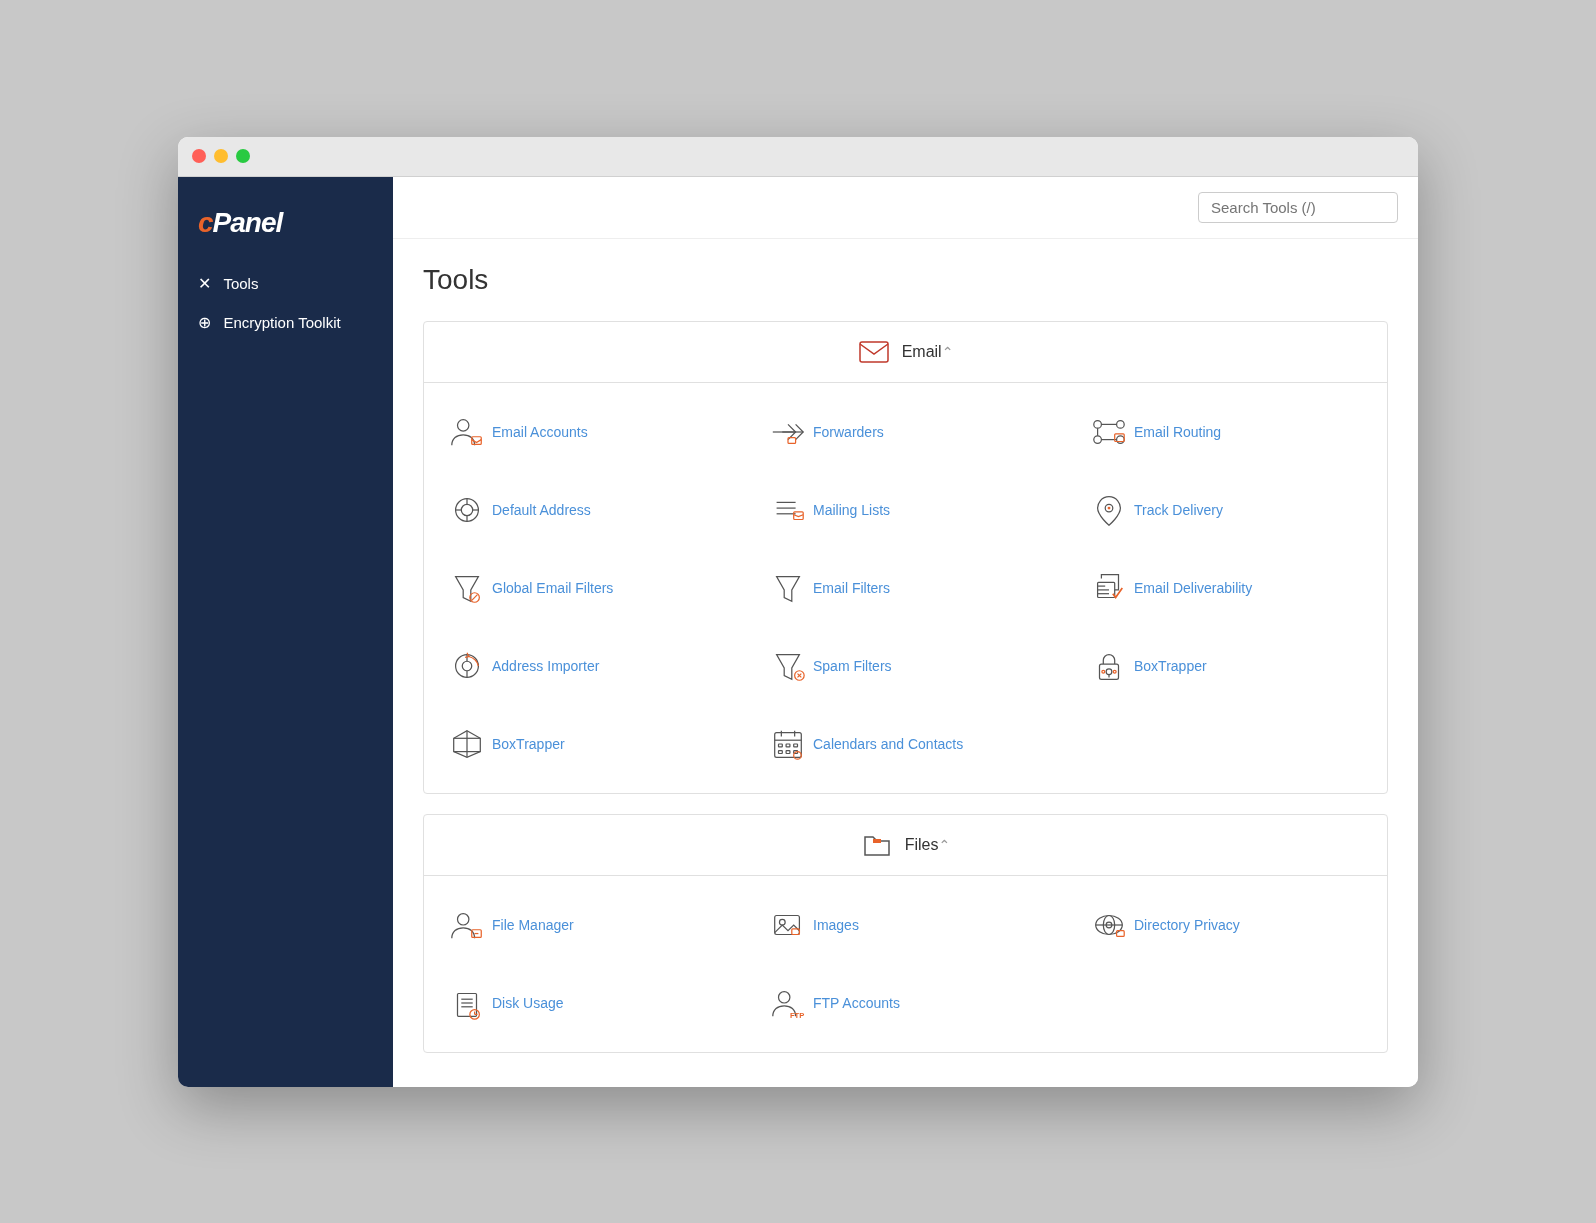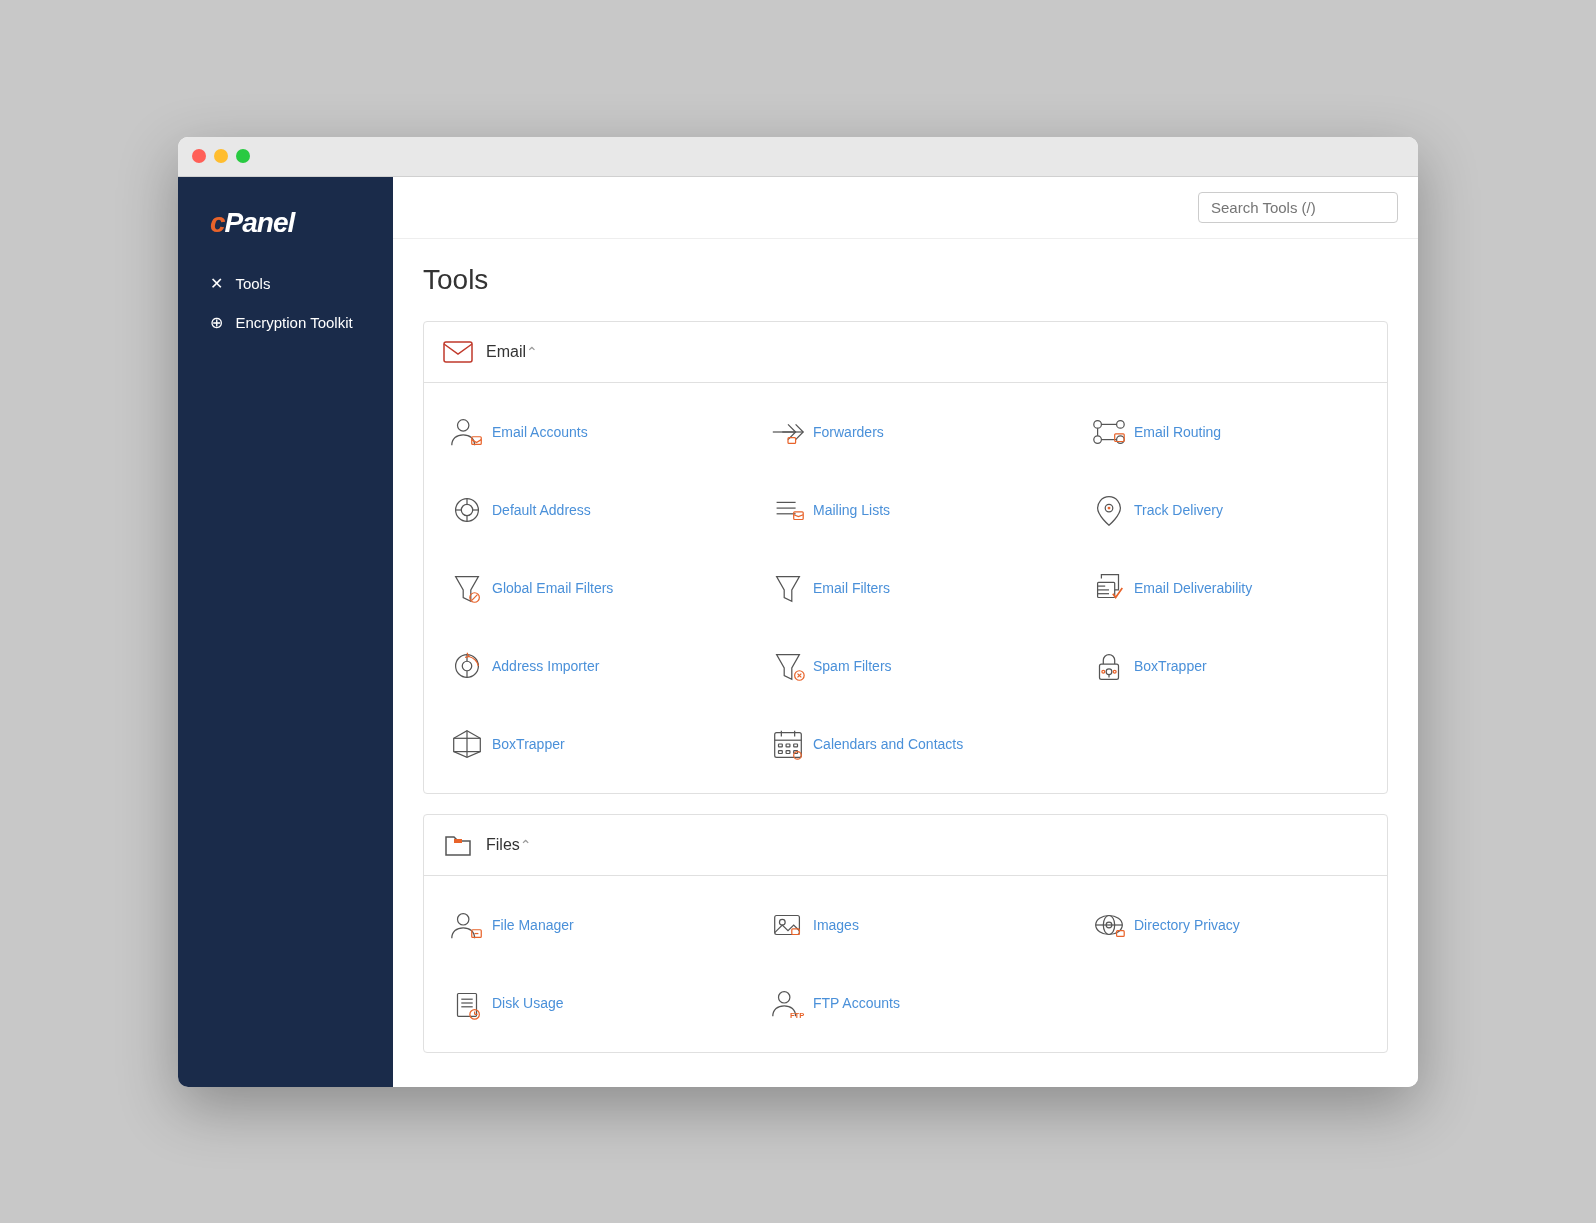--- a/index.html
+++ b/index.html
@@ -37,21 +37,21 @@
     .tl-green { background: #28ca41; }
     .app-body {
       display: flex;
       flex: 1;
       overflow: hidden;
     }
     .sidebar {
       width: 215px;
       background: #1a2b4a;
       flex-shrink: 0;
-      padding: 20px 12px;
+      padding: 20px 0;
       overflow-y: auto;
     }
     .sidebar-logo {
       padding: 10px 20px 25px 20px;
     }
     .cpanel-logo {
       color: #fff;
       font-size: 28px;
       font-weight: 700;
       font-style: italic;
@@ -97,21 +97,21 @@
       margin-bottom: 25px;
     }
     .section {
       border: 1px solid #e0e0e0;
       border-radius: 4px;
       margin-bottom: 20px;
     }
     .section-header {
       display: flex;
       align-items: center;
-      justify-content: flex-start;
+      justify-content: center;
       padding: 14px 18px;
       border-bottom: 1px solid #e0e0e0;
       cursor: pointer;
     }
     .section-header-left {
       display: flex;
       align-items: center;
       gap: 12px;
       font-size: 16px;
       color: #333;

